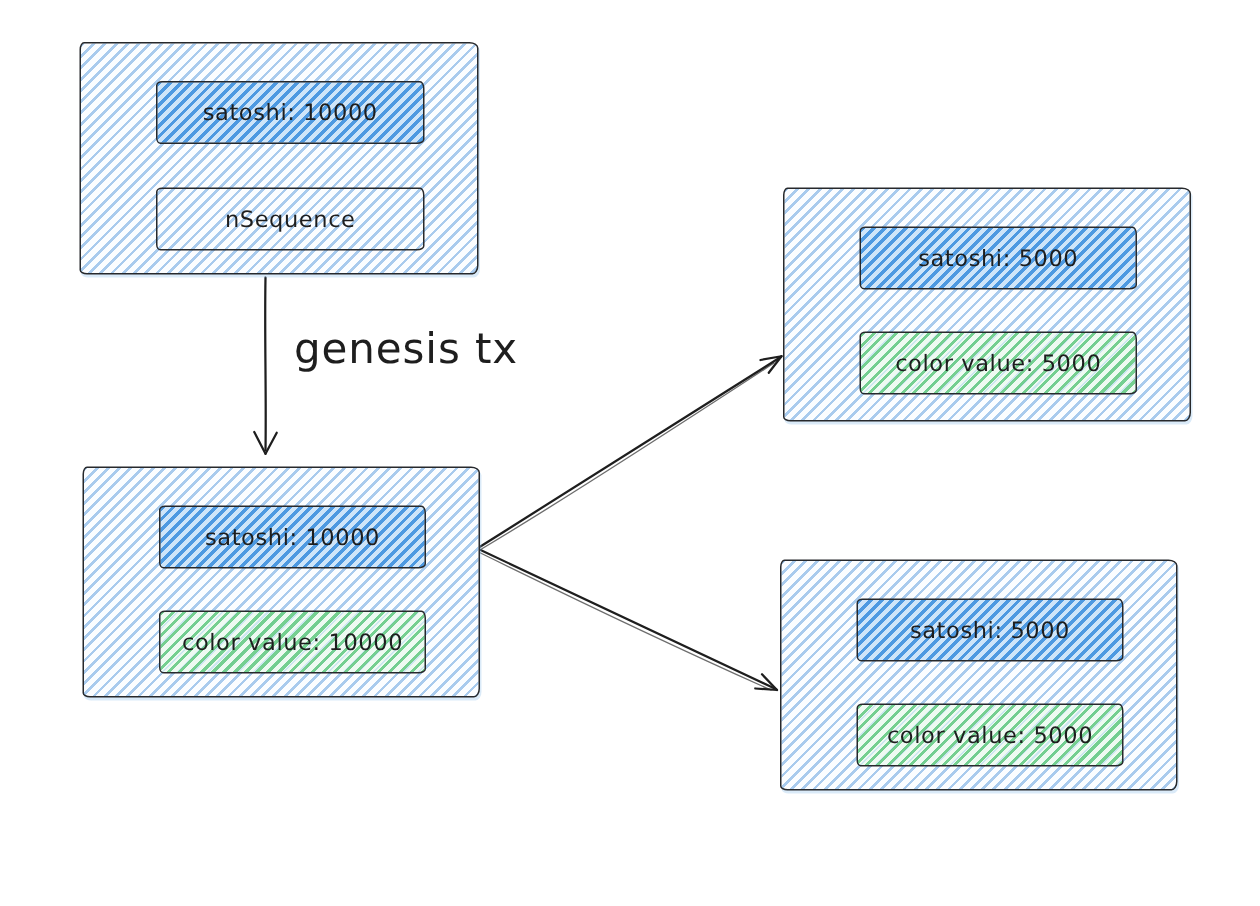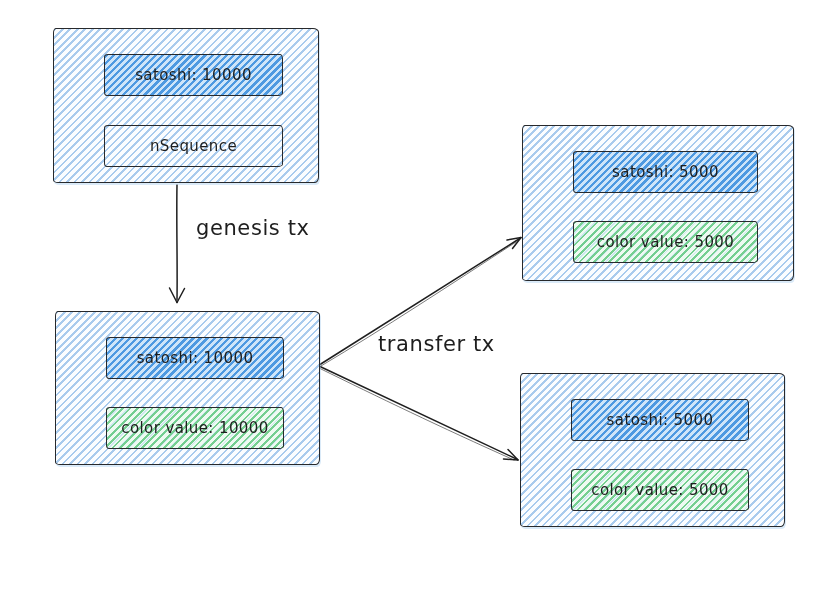--- a/index.html
+++ b/index.html
@@ -89,21 +89,21 @@
   
   .node-genesis-input  { left: 53px;  top: 28px;  width: 264px; height: 153px; }
   .node-genesis-output { left: 55px;  top: 311px; width: 263px; height: 152px; }
   .node-transfer-out1  { left: 522px; top: 125px; width: 270px; height: 154px; }
   .node-transfer-out2  { left: 520px; top: 373px; width: 263px; height: 152px; }
   .node-genesis-input .field.pos2 { top: 96px; }
 
   
   .edge-label {
     position: absolute;
-    font-size: 21px;
+    font-size: 28px;
     letter-spacing: 0.6px;
     color: #1e1e1e;
     white-space: nowrap;
   }
   .label-genesis  { left: 196px; top: 216px; }
   .label-transfer { left: 378px; top: 332px; }
 </style>
 </head>
 <body>
 
@@ -162,15 +162,14 @@
   <div class="node node-transfer-out2">
     <div class="field pos1 fill-blue">
       <span>satoshi: 5000</span>
     </div>
     <div class="field pos2 fill-green">
       <span>color value: 5000</span>
     </div>
   </div>
 
   <div class="edge-label label-genesis">genesis tx</div>
-  <div class="edge-label label-transfer">transfer tx</div>
 
 </div>
 
 </body></html>

